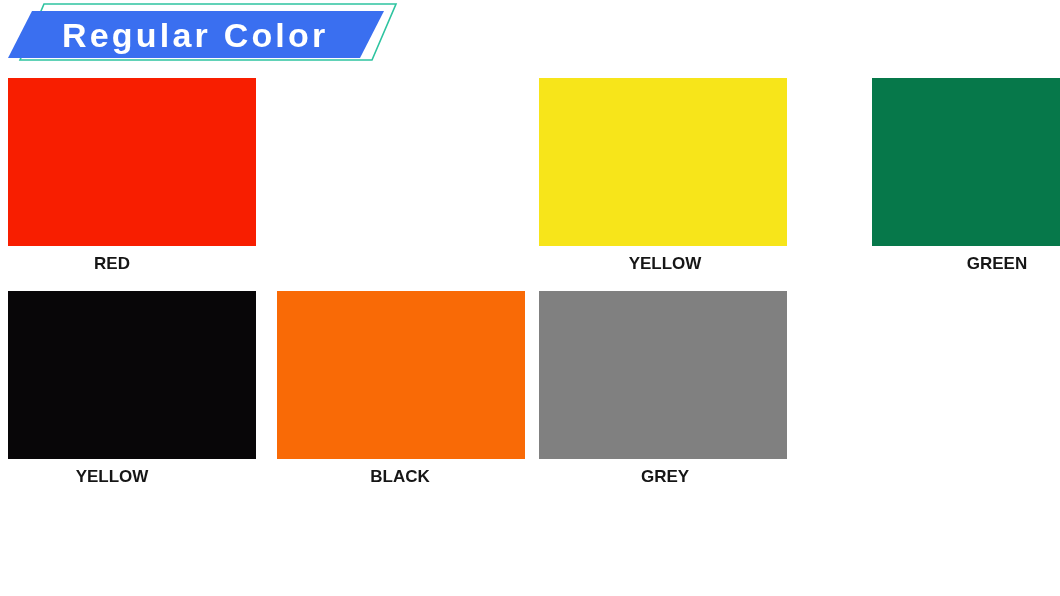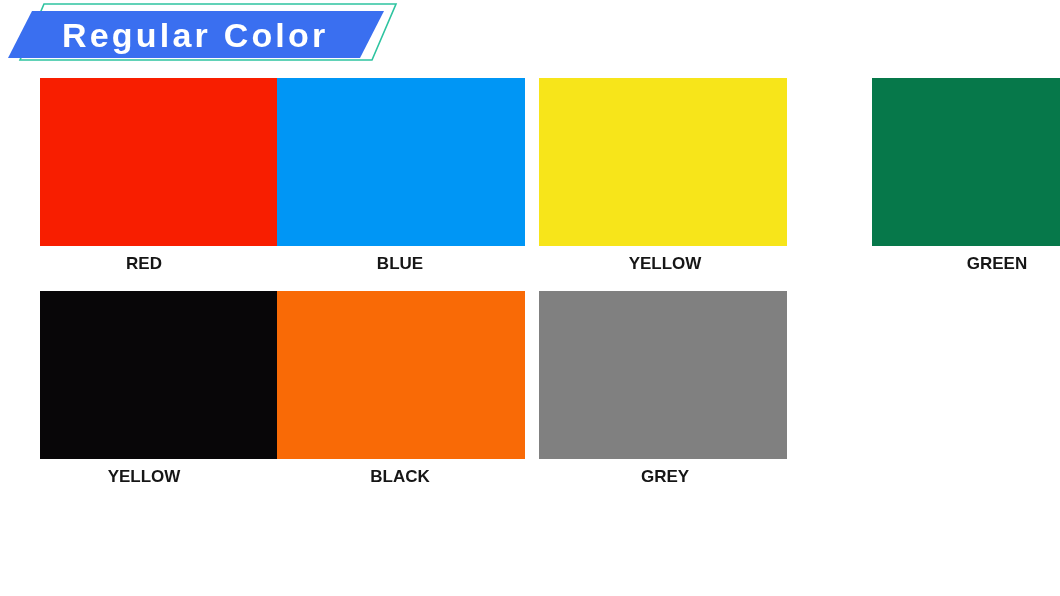--- a/index.html
+++ b/index.html
@@ -53,21 +53,21 @@
   .swatch-row {
     position: relative;
     width: 1060px;
     height: 213px;
   }
   .swatch-cell {
     position: absolute;
     top: 0;
     width: 248px;
   }
-  .swatch-cell.c0 { left: 40px; }
+  .swatch-cell.c0 { left: 8px; }
   .swatch-cell.c1 { left: 277px; }
   .swatch-cell.c2 { left: 531px; margin-left: 8px; }
   .swatch-cell.c3 { left: 825px; margin-left: 47px; }
 
   .swatch-chip {
     width: 248px;
     height: 168px;
     display: block;
     box-sizing: border-box;
   }
@@ -106,24 +106,20 @@
 
 <div id="swatch-grid">
 
   <div class="swatch-row">
 
     <div class="swatch-cell c0">
       <div class="swatch-chip" style="background-color: rgb(248, 30, 0);"></div>
       <div class="swatch-label">RED</div>
     </div>
 
-    <div class="swatch-cell c1">
-      <div class="swatch-chip" style="background-color: rgb(0, 150, 245);"></div>
-      <div class="swatch-label">BLUE</div>
-    </div>
 
     <div class="swatch-cell c2">
       <div class="swatch-chip" style="background-color: rgb(247, 229, 26);"></div>
       <div class="swatch-label">YELLOW</div>
     </div>
 
     <div class="swatch-cell c3">
       <div class="swatch-chip" style="background-color: rgb(6, 120, 74);"></div>
       <div class="swatch-label">GREEN</div>
     </div>

